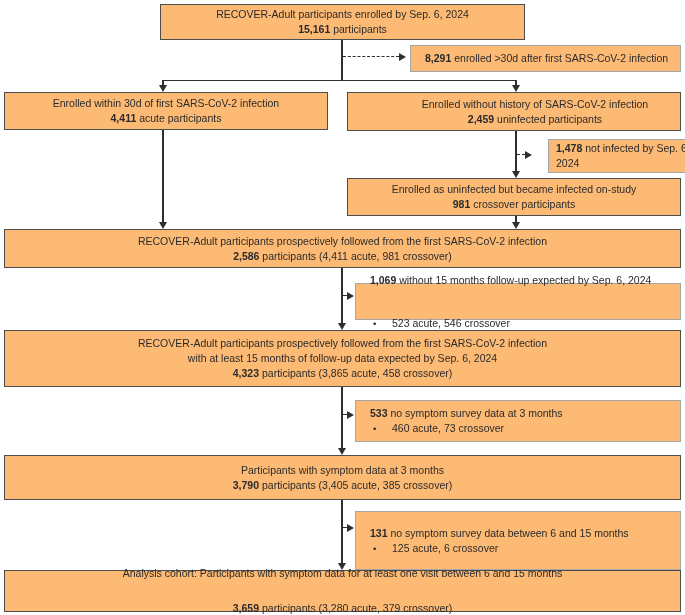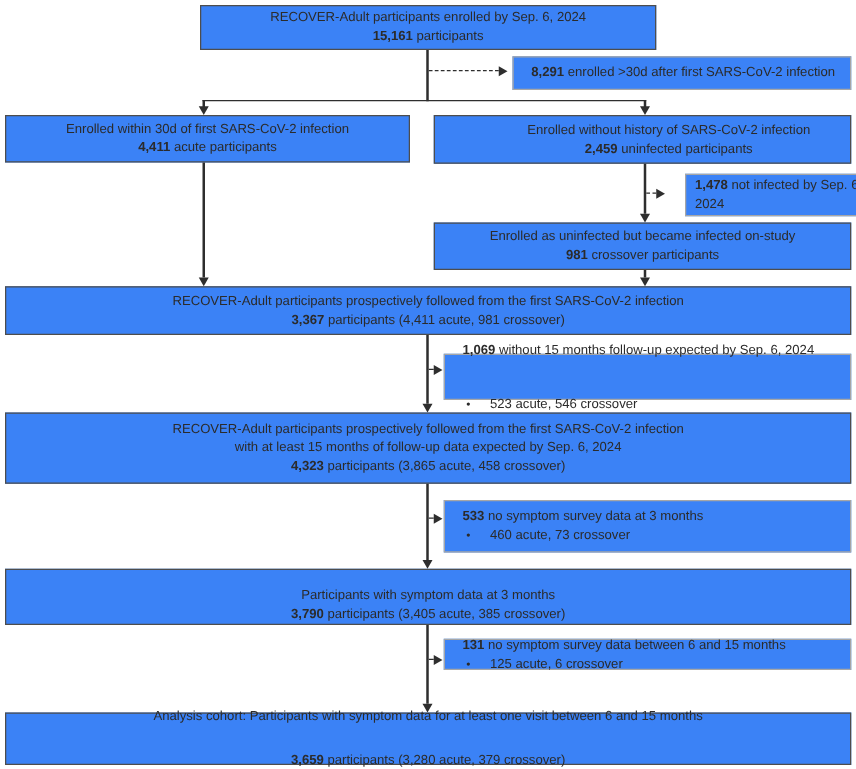--- a/index.html
+++ b/index.html
@@ -1,45 +1,45 @@
 <!DOCTYPE html>
 <html><head>
 <meta charset="utf-8">
 <style>
   * { margin: 0; padding: 0; box-sizing: border-box; }
   html, body { background: #ffffff; }
   body { font-family: "Liberation Sans", sans-serif; }
   #stage { position: relative; width: 685px; height: 615px; background: #ffffff; overflow: hidden; }
 
-  .box { position: absolute; background: #3b82f6; display: flex; flex-direction: column;
+  .box { position: absolute; background: #fdba74; display: flex; flex-direction: column;
          justify-content: center; font-size: 10.5px; line-height: 1.42; color: #2b2b2b; }
   .main { border: 1.5px solid #4d4d4d; align-items: center; text-align: center; }
   .side { border: 1.2px solid #a6a6a6; align-items: flex-start; text-align: left; }
   .ln { width: 100%; }
   .ln b { font-weight: bold; }
   .side .ln { padding-left: 14px; padding-right: 4px; }
   .bullet { display: inline-block; width: 22px; padding-left: 3px; font-size: 9.5px; }
 
   
   #b-enrolled { left: 160px; top: 4px;   width: 365px; height: 36px; }
   #b-acute    { left: 4px;   top: 92px;  width: 324px; height: 38px; align-items: center; }
   #b-uninf    { left: 347px; top: 92px;  width: 334px; height: 39px; padding-left: 42px; }
   #b-cross    { left: 347px; top: 178px; width: 334px; height: 38px; }
   #b-followed { left: 4px;   top: 229px; width: 677px; height: 39px; }
   #b-f15      { left: 4px;   top: 330px; width: 677px; height: 57px; }
-  #b-s3       { left: 4px;   top: 455px; width: 677px; height: 45px; justify-content: flex-end; }
+  #b-s3       { left: 4px;   top: 455px; width: 677px; height: 45px; }
   #b-analysis { left: 4px;   top: 570px; width: 677px; height: 42px; gap: 20px; }
 
   
   #x-late     { left: 410px; top: 45px;  width: 271px; height: 27px; }
   #x-notinf   { left: 533px; top: 139px; width: 148px; height: 34px; margin-left: 15px; }
   #x-notinf .ln { padding-left: 7px; }
   #x-nofu     { left: 355px; top: 283px; width: 326px; height: 37px; gap: 28px; }
   #x-ns3      { left: 355px; top: 400px; width: 326px; height: 42px; }
-  #x-ns615    { left: 355px; top: 511px; width: 326px; height: 25px; }
+  #x-ns615    { left: 355px; top: 511px; width: 326px; height: 59px; }
 
   
   .vline { position: absolute; width: 1.7px; background: #2e2e2e; }
   .hline { position: absolute; height: 1.7px; background: #2e2e2e; }
   .dash  { position: absolute; height: 0; border-top: 1.7px dashed #2e2e2e; }
   .ah-d  { position: absolute; width: 0; height: 0; border-left: 4.5px solid transparent;
            border-right: 4.5px solid transparent; border-top: 7.5px solid #2e2e2e; }
   .ah-r  { position: absolute; width: 0; height: 0; border-top: 4px solid transparent;
            border-bottom: 4px solid transparent; border-left: 7px solid #2e2e2e; }
 
@@ -93,21 +93,21 @@
     <div class="ln"><b>2,459</b><span> uninfected participants</span></div>
   </div>
 
   <div class="box main" id="b-cross">
     <div class="ln"><span>Enrolled as uninfected but became infected on-study</span></div>
     <div class="ln"><b>981</b><span> crossover participants</span></div>
   </div>
 
   <div class="box main" id="b-followed">
     <div class="ln"><span>RECOVER-Adult participants prospectively followed from the first SARS-CoV-2 infection</span></div>
-    <div class="ln"><b>3,367</b><span> participants (4,411 acute, 981 crossover)</span></div>
+    <div class="ln"><b>2,586</b><span> participants (4,411 acute, 981 crossover)</span></div>
   </div>
 
   <div class="box main" id="b-f15">
     <div class="ln"><span>RECOVER-Adult participants prospectively followed from the first SARS-CoV-2 infection</span></div>
     <div class="ln"><span>with at least 15 months of follow-up data expected by Sep. 6, 2024</span></div>
     <div class="ln"><b>4,323</b><span> participants (3,865 acute, 458 crossover)</span></div>
   </div>
 
   <div class="box main" id="b-s3">
     <div class="ln"><span>Participants with symptom data at 3 months</span></div>

